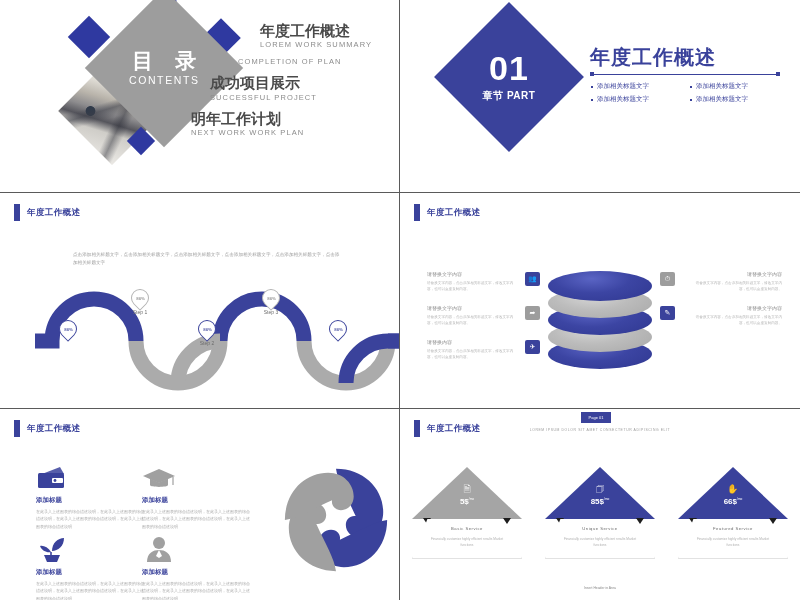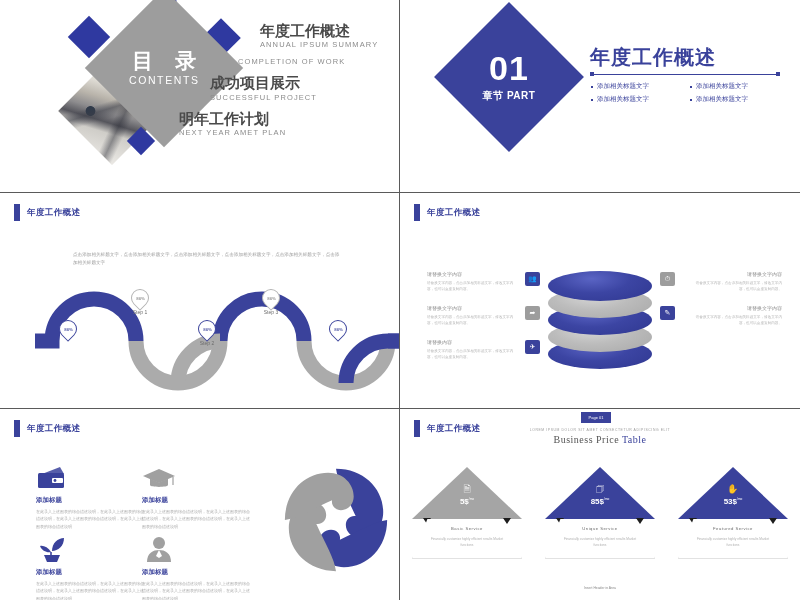--- a/index.html
+++ b/index.html
@@ -58,21 +58,21 @@
   .dia-b3 { width:20px; height:20px; left:131px; top:131px; background:#2f39a0; }
   .dia-b4 { width:14px; height:14px; left:160px; top:-6px;  background:#2f39a0; }
 
   .toc { position:absolute; left:160px; top:22px; width:230px; }
   .toc-item { margin-bottom: 8px; }
   .toc-item .cn { color:#4a4a4a; font-size: 15px; font-weight: bold; line-height:1.15; }
   .toc-item .en { color:#8c8c8c; font-size: 7.5px; letter-spacing: 1.1px; margin-top:1px; }
   .toc-i1 { margin-left: 100px; }
   .toc-i2 { margin-left: 78px; }
   .toc-i3 { margin-left: 50px; }
-  .toc-i4 { margin-left: 19px; }
+  .toc-i4 { margin-left: 31px; }
 
   
   .s2 .sdia {
     position:absolute; left:56px; top:24px;
     width:106px; height:106px; transform:rotate(45deg);
     background:#3a429b;
   }
   .s2 .sdia .inner{ transform:rotate(-45deg); width:100%;height:100%;
     display:flex;flex-direction:column;align-items:center;justify-content:center;color:#fff;}
   .s2 .sdia .num { font-size: 34px; font-weight: bold; line-height:1; letter-spacing:1px;}
@@ -187,32 +187,32 @@
           <div class="cn">目 录</div>
           <div class="en">CONTENTS</div>
         </div>
       </div>
       <div class="dia dia-b3"></div>
     </div>
 
     <div class="toc">
       <div class="toc-item toc-i1">
         <div class="cn">年度工作概述</div>
-        <div class="en">ANNUAL IPSUM SUMMARY</div>
+        <div class="en">LOREM WORK SUMMARY</div>
       </div>
       <div class="toc-item toc-i2">
-        <div class="en">COMPLETION OF WORK</div>
+        <div class="en">COMPLETION OF PLAN</div>
       </div>
       <div class="toc-item toc-i3">
         <div class="cn">成功项目展示</div>
         <div class="en">SUCCESSFUL PROJECT</div>
       </div>
       <div class="toc-item toc-i4">
         <div class="cn">明年工作计划</div>
-        <div class="en">NEXT YEAR AMET PLAN</div>
+        <div class="en">NEXT WORK WORK PLAN</div>
       </div>
     </div>
   </div>
 
   <div class="vdiv"></div>
 
   <div class="slide s2">
     <div class="sdia">
       <div class="inner">
         <div class="num">01</div>
@@ -401,21 +401,20 @@
 
   <div class="slide s6">
     <div class="pagetab">Page 01</div>
     <div class="title-badge">
       <div class="bar"></div>
       <div class="tx">年度工作概述</div>
     </div>
 
     <div class="hd">
       <div class="sub">LOREM IPSUM DOLOR SIT AMET CONSECTETUR ADIPISCING ELIT</div>
-      <div class="big"><span>Business Price </span><span class="hl">Table</span></div>
     </div>
 
     <div class="cards">
 
       <div class="card">
         <div class="tri g">
           <div class="tc">
             <div class="gly">🗎</div>
             <div class="price"><span>5$</span><sup>/mo</sup></div>
           </div>
@@ -440,21 +439,21 @@
             <h5>Unique Service</h5>
             <p>Financially customize highly efficient results Market functions</p>
           </div>
         </div>
       </div>
 
       <div class="card">
         <div class="tri b">
           <div class="tc">
             <div class="gly">✋</div>
-            <div class="price"><span>53$</span><sup>/mo</sup></div>
+            <div class="price"><span>66$</span><sup>/mo</sup></div>
           </div>
         </div>
         <div class="trap-wrap">
           <div class="trap">
             <h5>Featured Service</h5>
             <p>Financially customize highly efficient results Market functions</p>
           </div>
         </div>
       </div>
 

